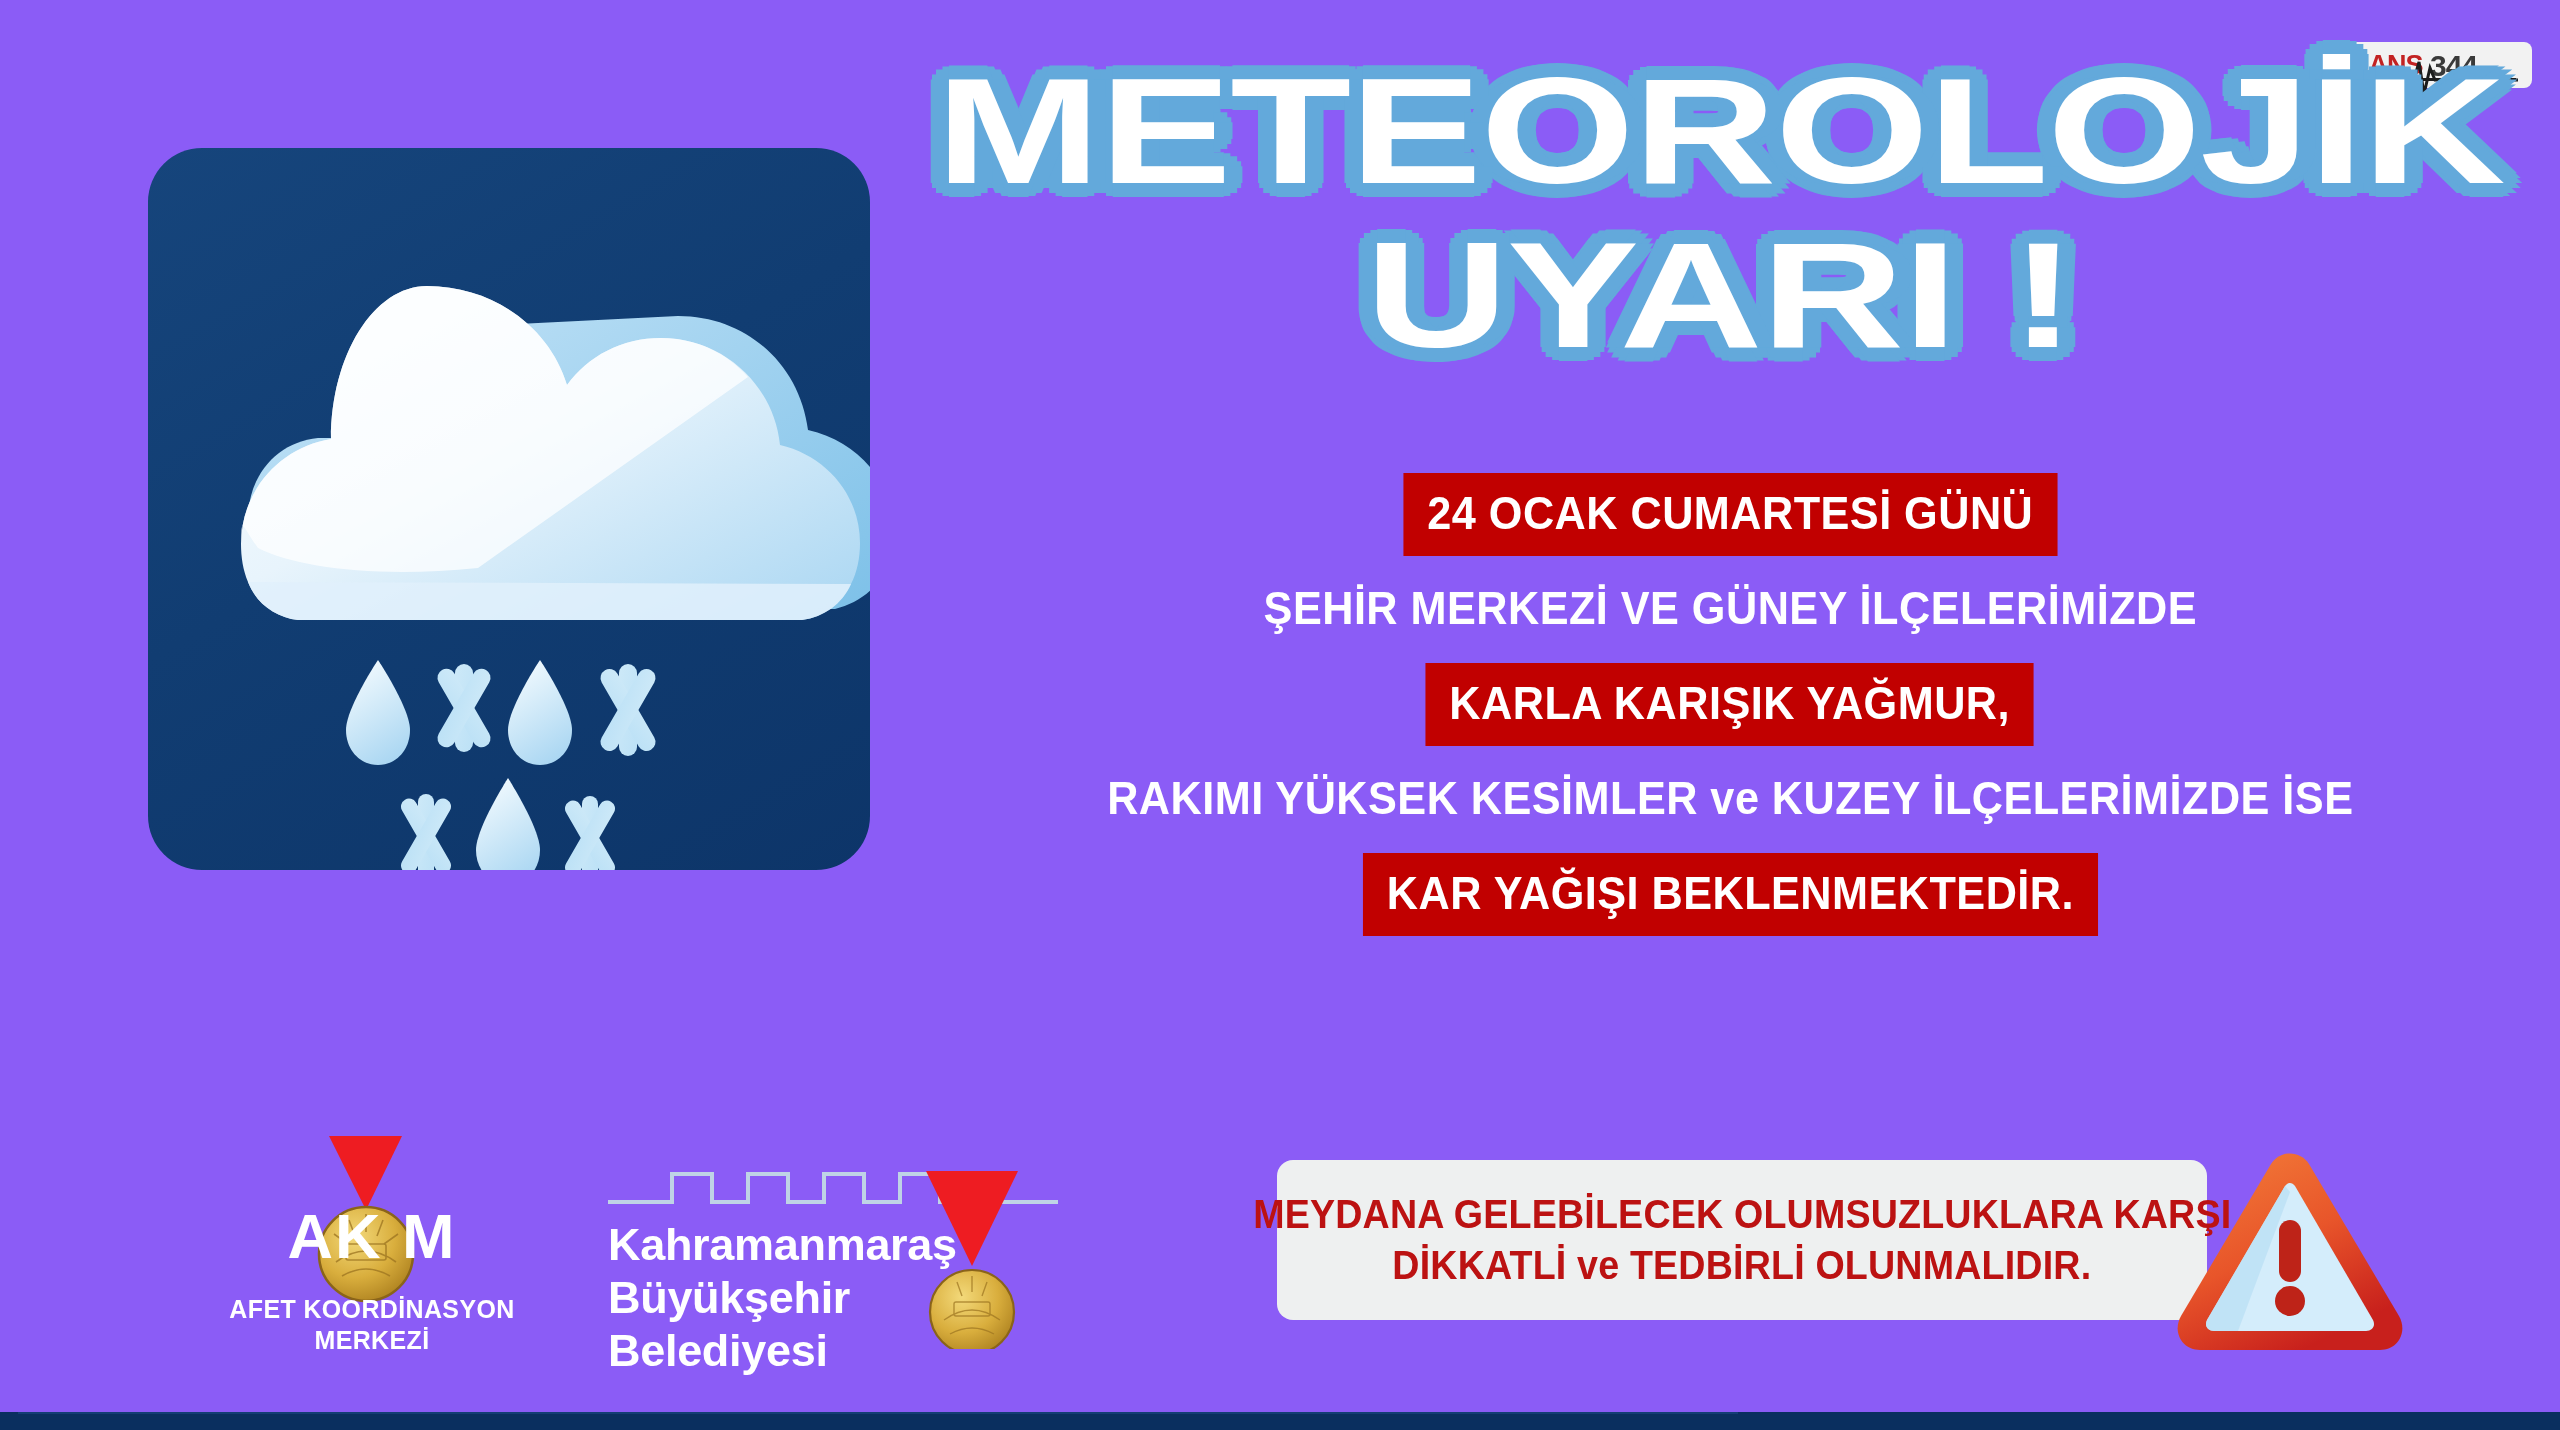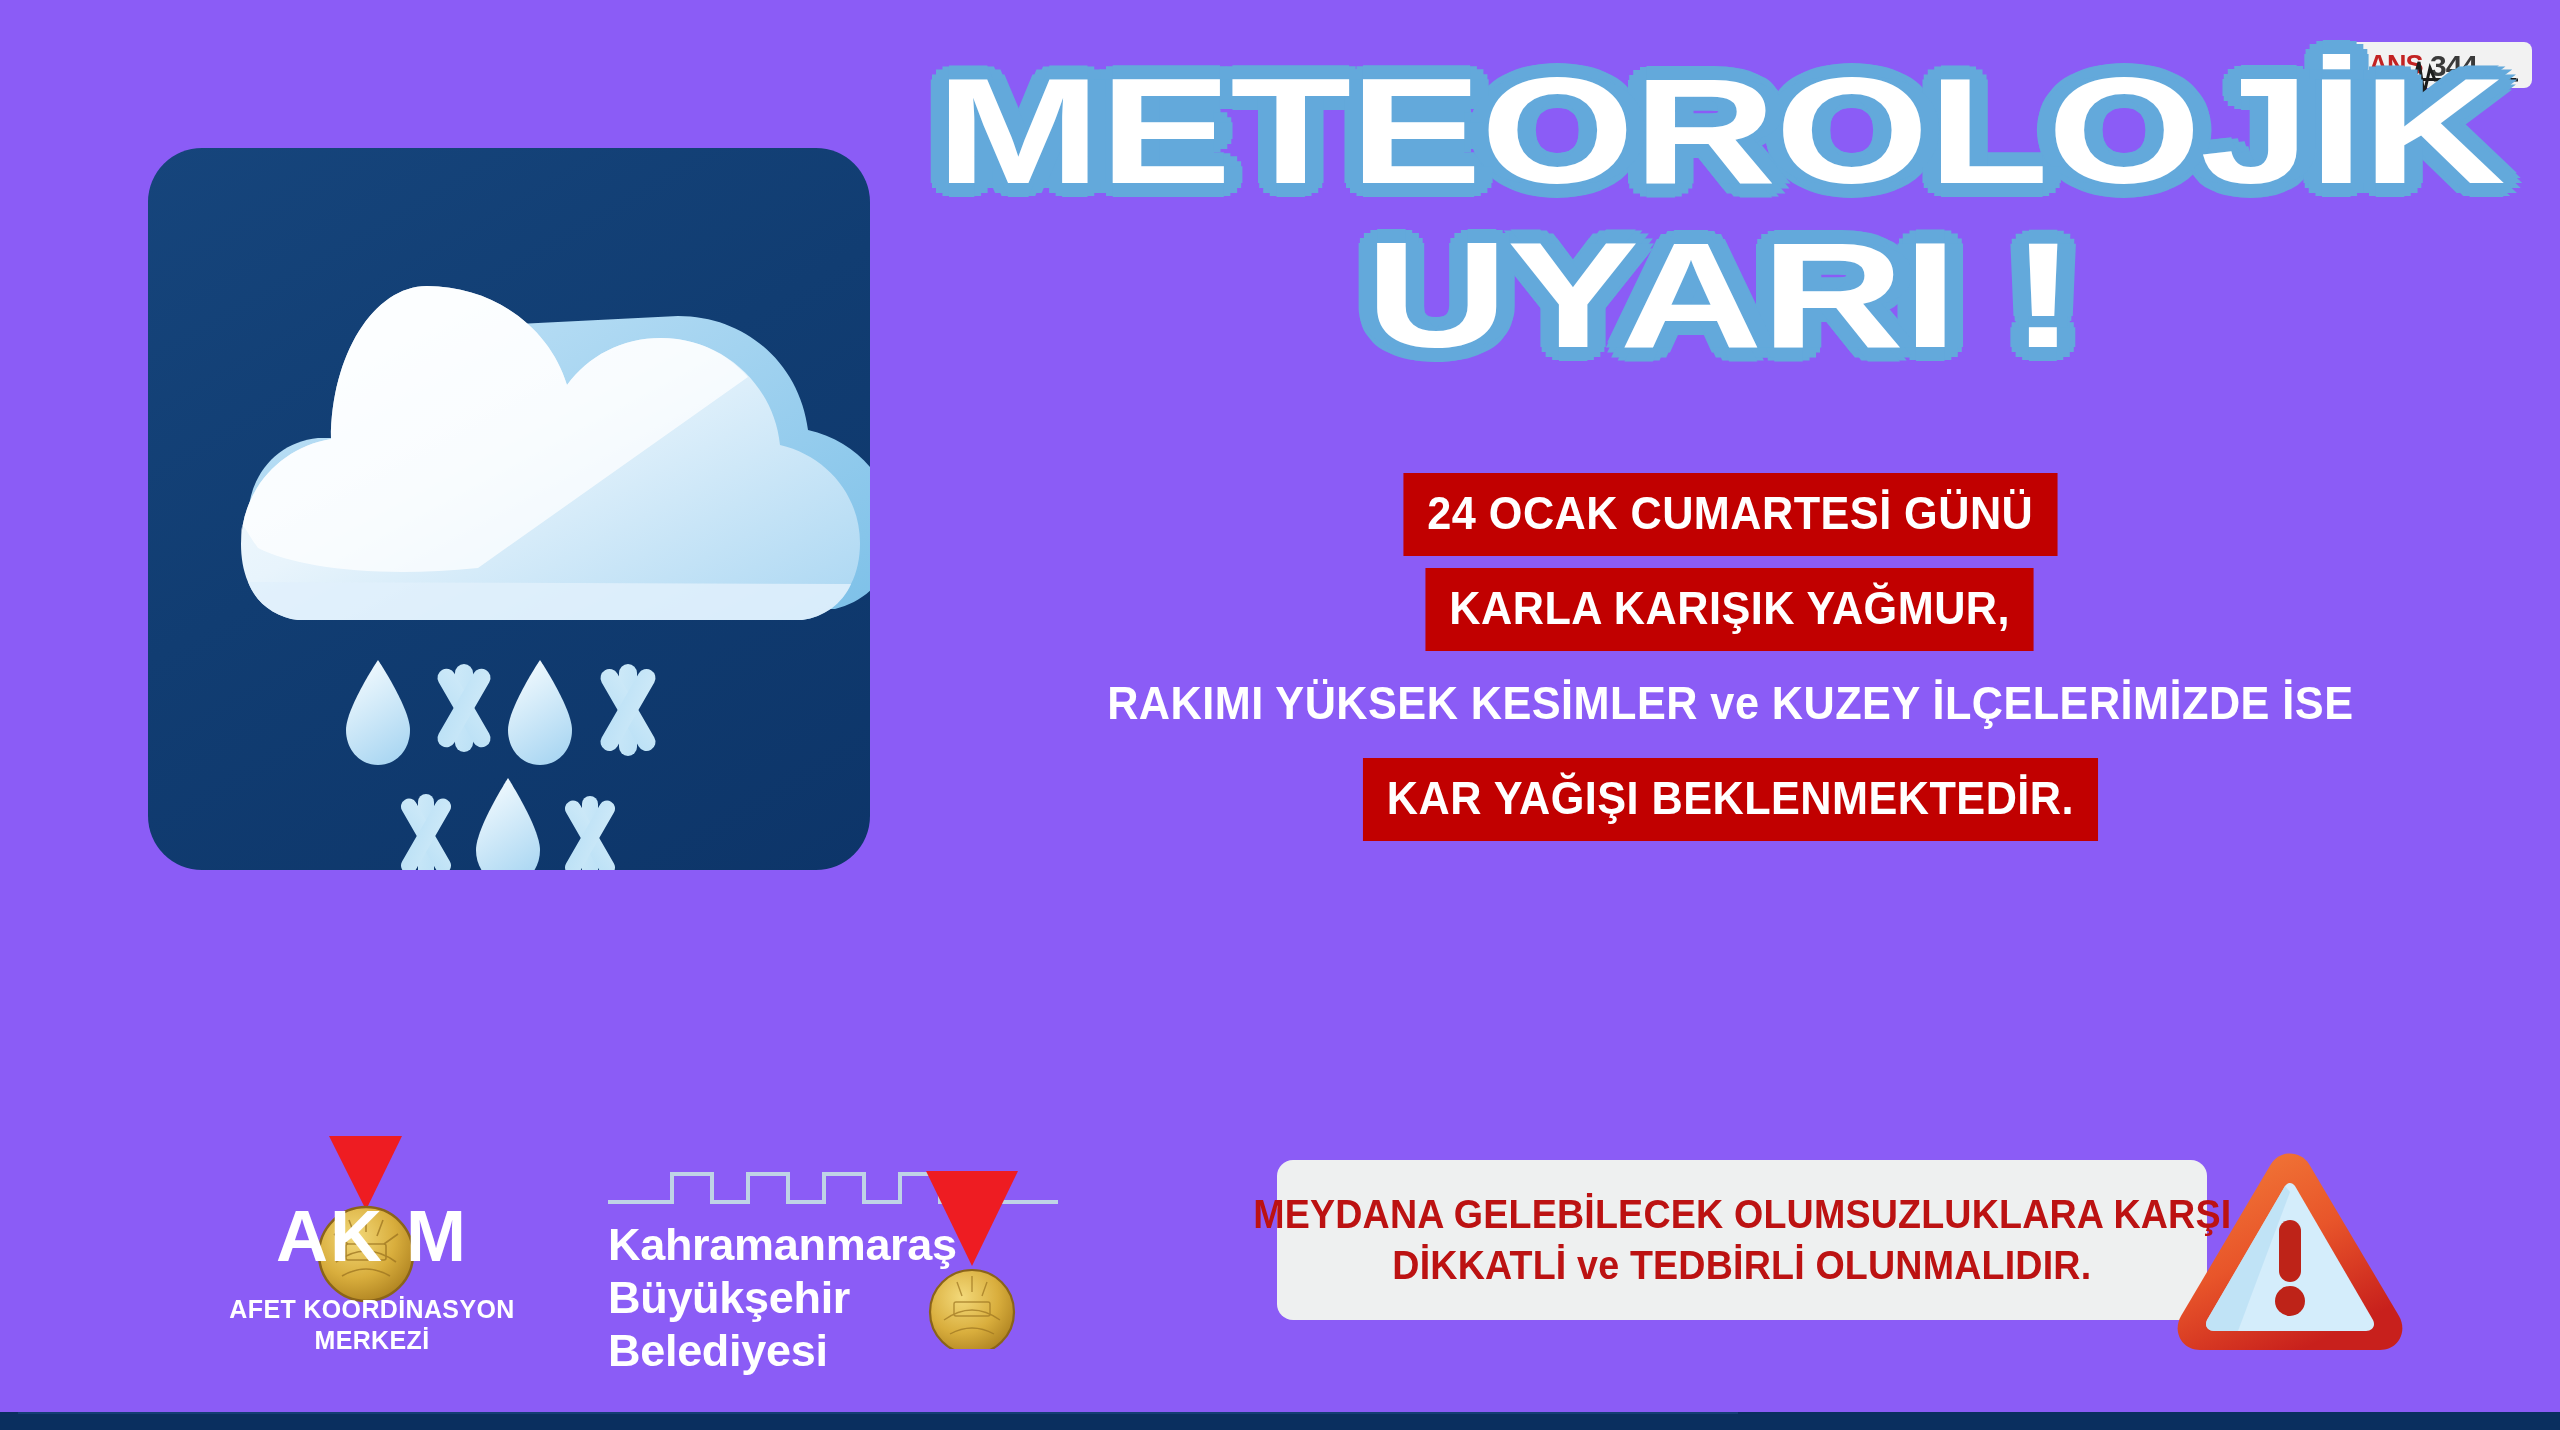--- a/index.html
+++ b/index.html
@@ -115,21 +115,21 @@
     white-space:nowrap;
   }
   #warn-triangle{
     position:absolute;left:2172px;top:1148px;width:236px;height:212px;
   }
 
   
   #akom-logo{position:absolute;left:186px;top:1136px;width:372px;height:200px;}
   #akom-word{
     position:absolute;left:0;top:48px;width:372px;height:104px;
-    color:#FFFFFF;font-weight:bold;font-size:72px;letter-spacing:2px;
+    color:#FFFFFF;font-weight:bold;font-size:63px;letter-spacing:2px;
     text-align:center;line-height:104px;
   }
   #akom-sub{
     position:absolute;left:0;top:158px;width:372px;
     color:#FFFFFF;font-weight:bold;font-size:26px;letter-spacing:.4px;
     text-align:center;
     transform:scaleX(.96);transform-origin:center;
   }
 
   
@@ -259,20 +259,23 @@
   <div id="headline">
     <div class="title-line" id="title-line-1">METEOROLOJİK</div>
     <div class="title-line" id="title-line-2">UYARI !</div>
   </div>
 
   <div id="message-block">
     <div class="msg-row">
       <span class="msg-text on-band">24 OCAK CUMARTESİ GÜNÜ</span>
     </div>
     <div class="msg-row">
+      <span class="msg-text plain">ŞEHİR MERKEZİ VE GÜNEY İLÇELERİMİZDE</span>
+    </div>
+    <div class="msg-row">
       <span class="msg-text on-band">KARLA KARIŞIK YAĞMUR,</span>
     </div>
     <div class="msg-row">
       <span class="msg-text plain">RAKIMI YÜKSEK KESİMLER ve KUZEY İLÇELERİMİZDE İSE</span>
     </div>
     <div class="msg-row">
       <span class="msg-text on-band">KAR YAĞIŞI BEKLENMEKTEDİR.</span>
     </div>
   </div>
 

